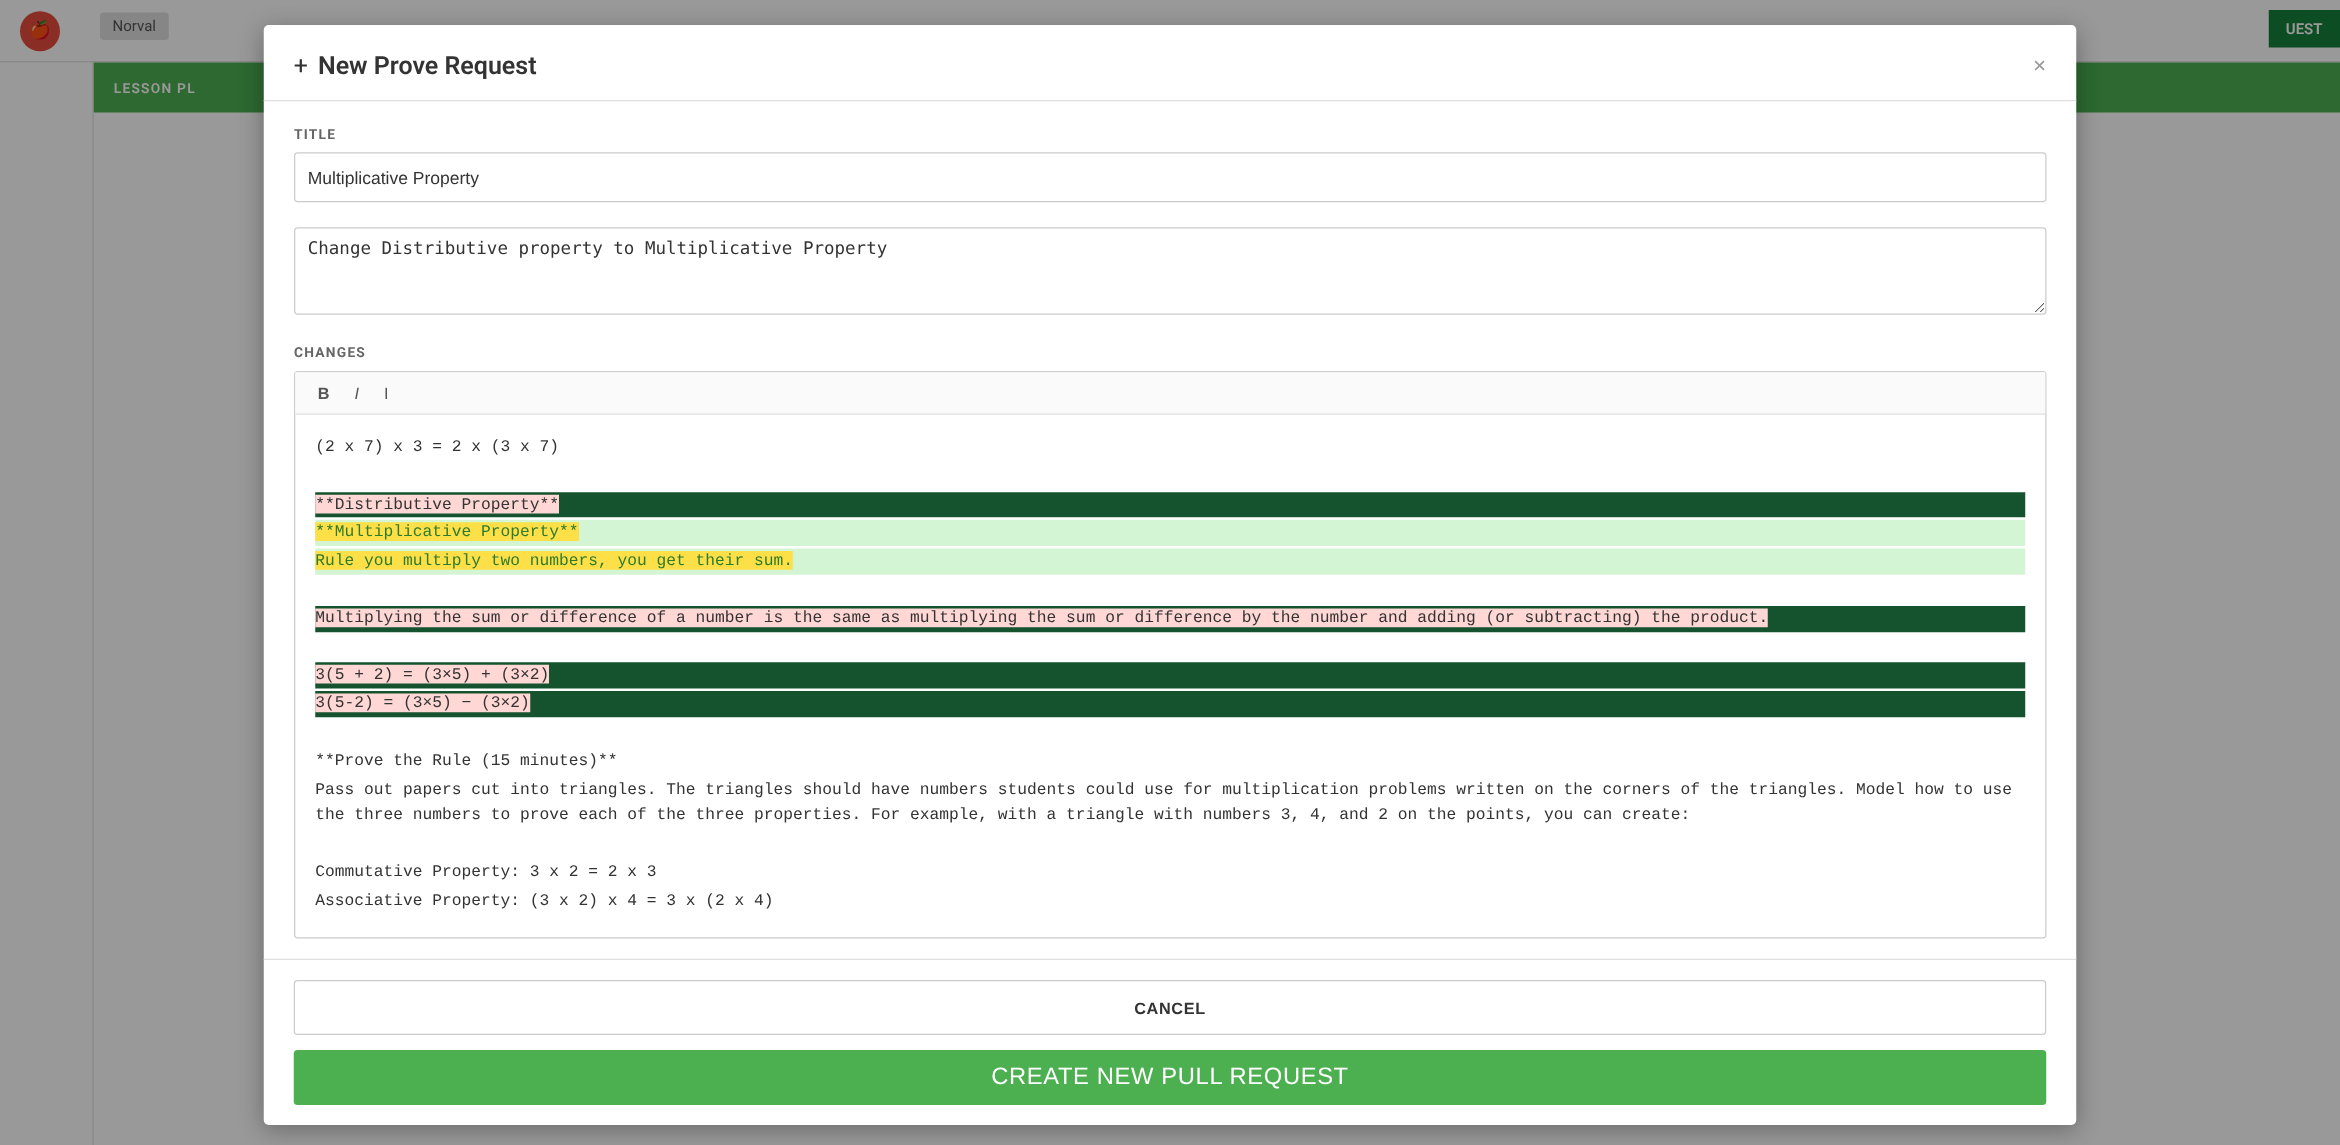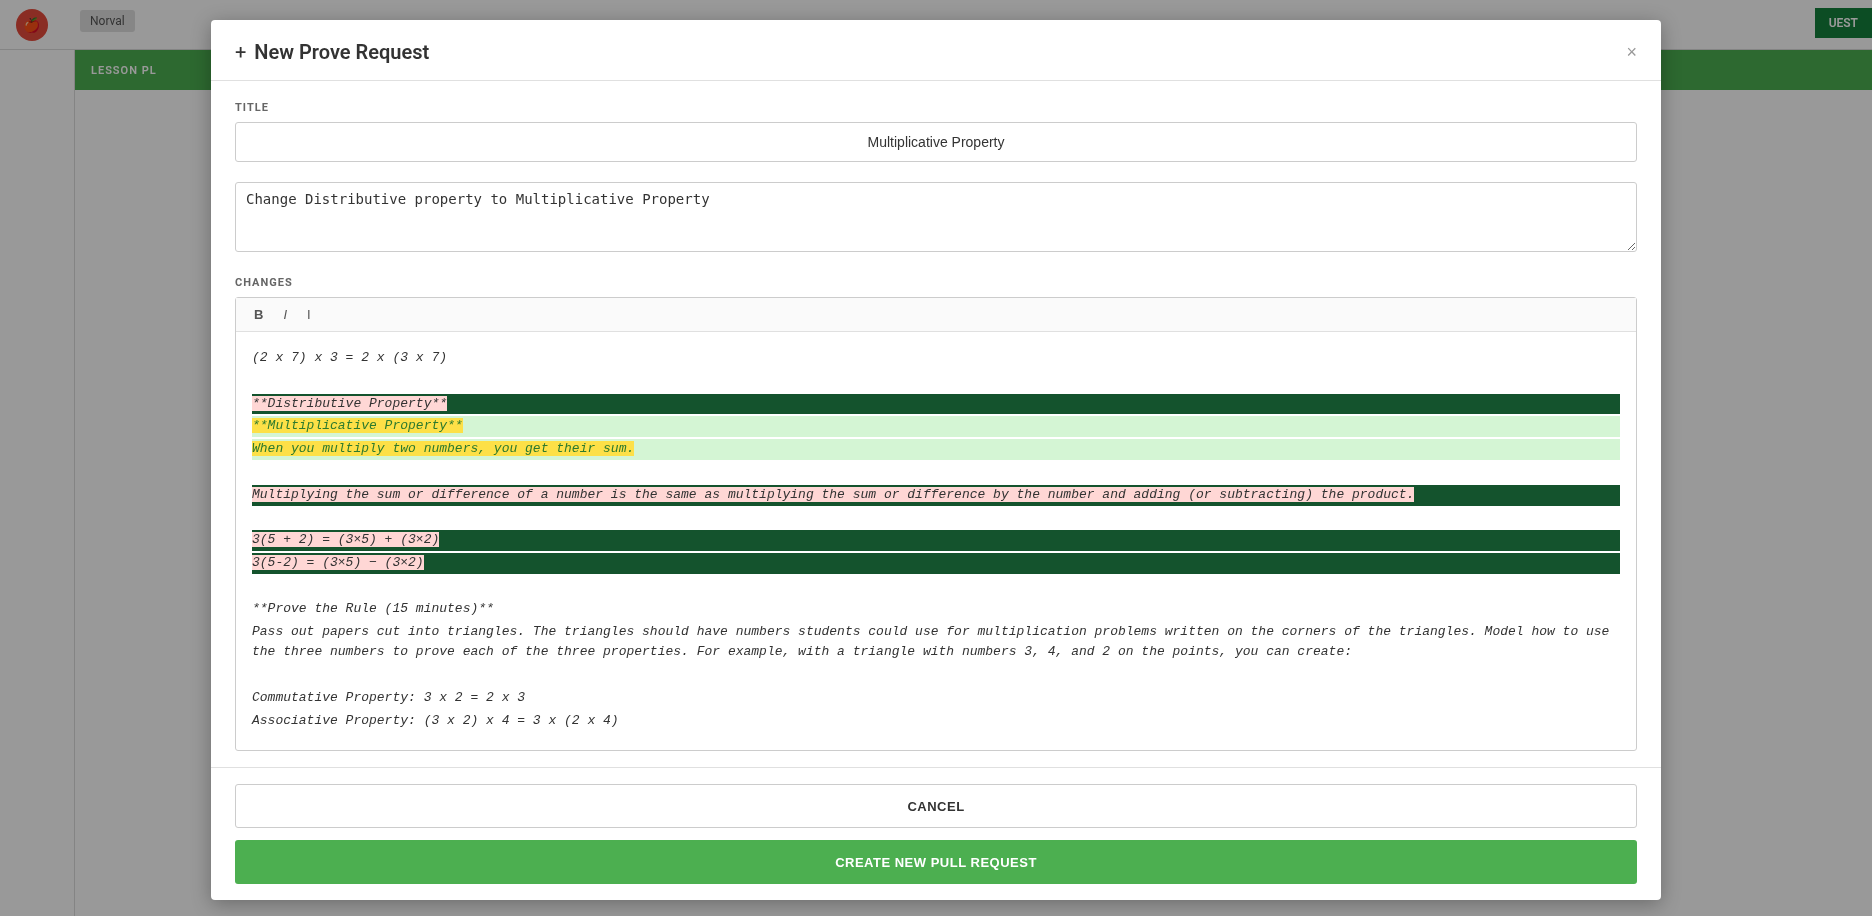--- a/index.html
+++ b/index.html
@@ -154,21 +154,20 @@
 
     .form-input {
       width: 100%;
       height: 40px;
       border: 1px solid #ccc;
       border-radius: 3px;
       padding: 0 10px;
       font-size: 14px;
       color: #333;
       outline: none;
-      text-align: center;
     }
 
     .form-textarea {
       width: 100%;
       height: 70px;
       border: 1px solid #ccc;
       border-radius: 3px;
       padding: 8px 10px;
       font-size: 14px;
       color: #333;
@@ -228,21 +227,20 @@
       background: #14532d;
     }
 
     .diff-added-line {
       background: #d4f5d4;
       color: #2d7a2d;
     }
 
     .editor-line {
       margin-bottom: 2px;
-      font-style: italic;
     }
 
     .modal-footer {
       padding: 16px 24px;
       display: flex;
       justify-content: flex-end;
       gap: 12px;
       border-top: 1px solid #e0e0e0;
       flex-direction: column;
     }
@@ -259,22 +257,22 @@
       color: #333;
       cursor: pointer;
     }
 
     .btn-create {
       height: 44px;
       padding: 0 24px;
       border: none;
       border-radius: 3px;
       background: #4caf50;
-      font-size: 13px;
-      font-weight: 700;
+      font-size: 19px;
+      font-weight: 400;
       letter-spacing: 0.5px;
       color: #fff;
       cursor: pointer;
     }
 
     
     .bg-norval-tab {
       position: absolute;
       top: 10px; left: 80px;
       background: #e0e0e0;
@@ -354,21 +352,21 @@
           <div class="editor-content">
             <div class="editor-line">(2 x 7) x 3 = 2 x (3 x 7)</div>
             <div class="editor-line">&nbsp;</div>
             <div class="editor-line diff-deleted-line">
               <span class="diff-deleted">**Distributive Property**</span>
             </div>
             <div class="editor-line diff-added-line">
               <span class="diff-added">**Multiplicative Property**</span>
             </div>
             <div class="editor-line diff-added-line">
-              <span class="diff-added">When you multiply two numbers, you get their sum.</span>
+              <span class="diff-added">Rule you multiply two numbers, you get their sum.</span>
             </div>
             <div class="editor-line">&nbsp;</div>
             <div class="editor-line diff-deleted-line">
               <span class="diff-deleted">Multiplying the sum or difference of a number is the same as multiplying the sum or difference by the number and adding (or subtracting) the product.</span>
             </div>
             <div class="editor-line">&nbsp;</div>
             <div class="editor-line diff-deleted-line">
               <span class="diff-deleted">3(5 + 2) = (3×5) + (3×2)</span>
             </div>
             <div class="editor-line diff-deleted-line">

